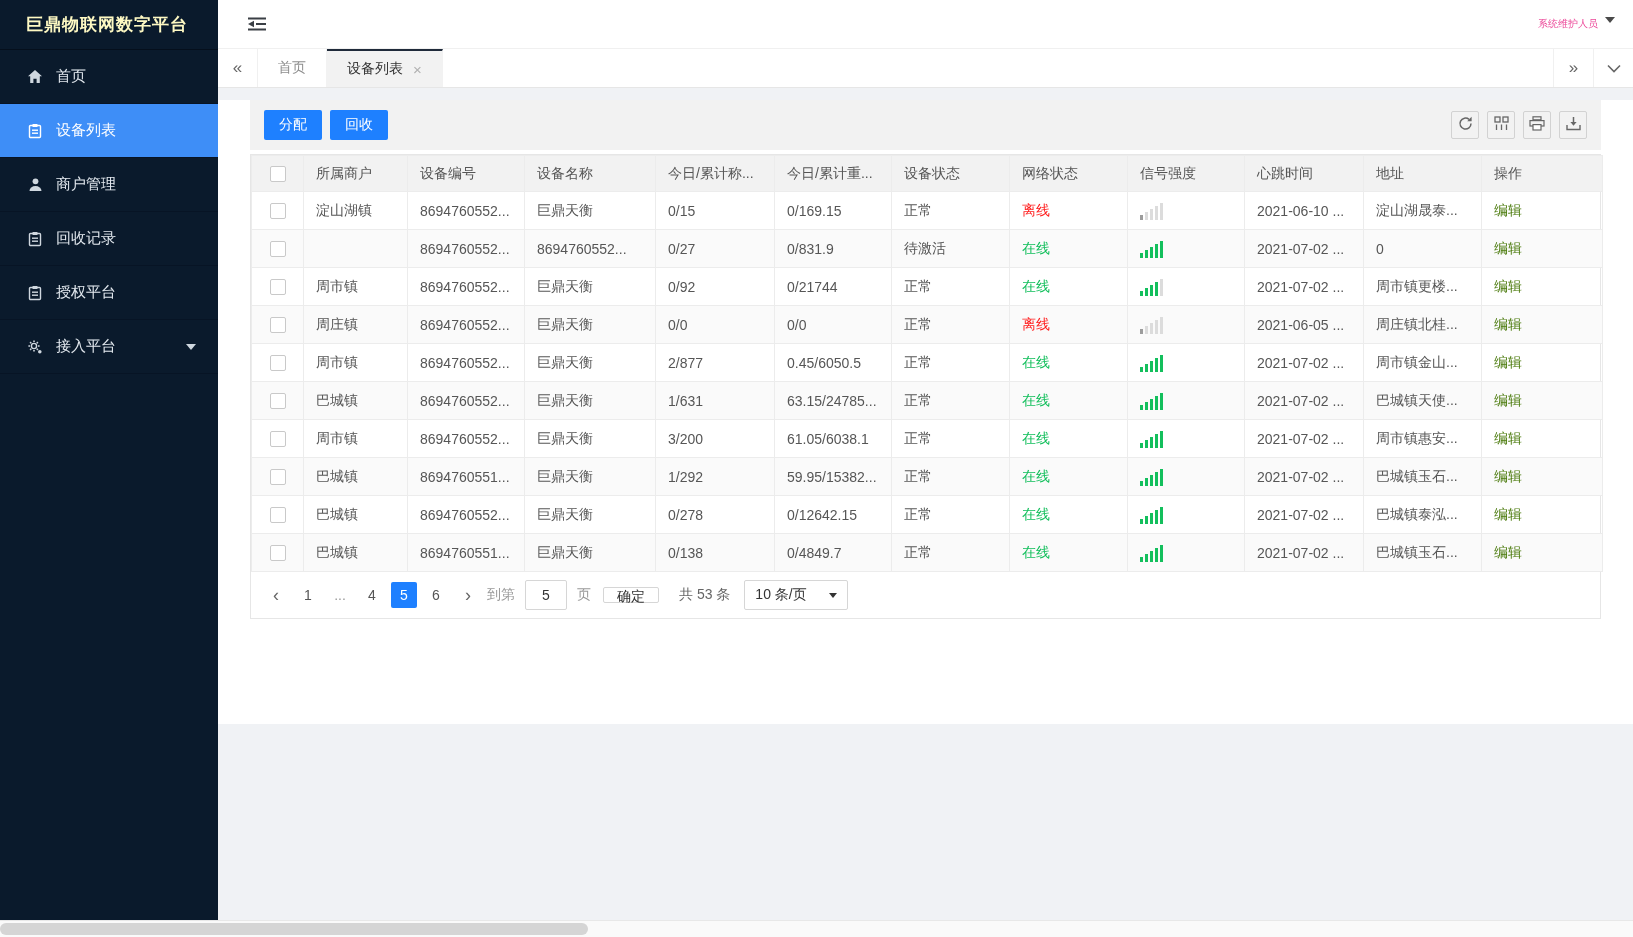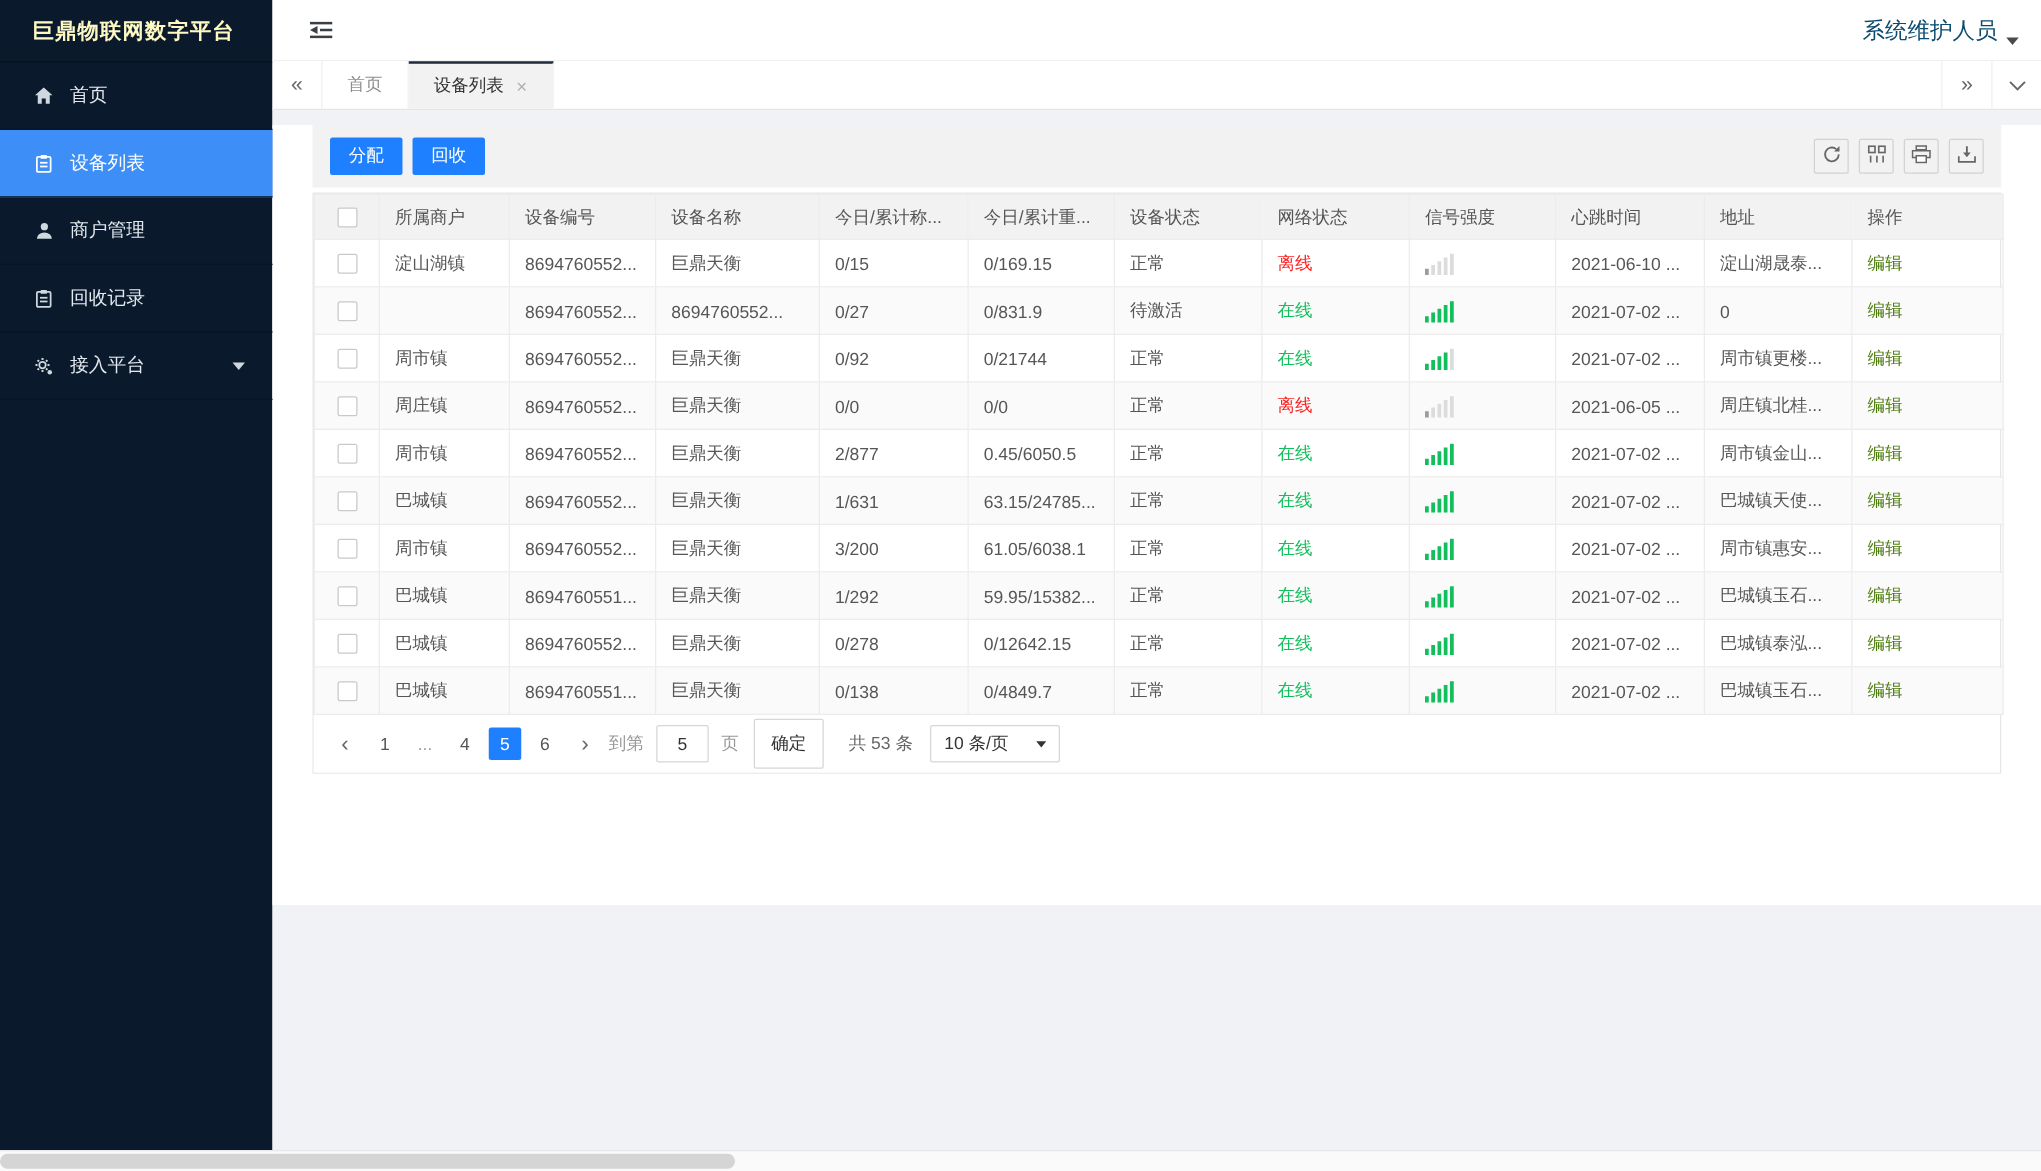--- a/index.html
+++ b/index.html
@@ -22,22 +22,22 @@
   .side-caret { position:absolute; right:22px; width:0; height:0;
     border-left:5px solid transparent; border-right:5px solid transparent;
     border-top:6px solid #cfd7df; }
 
   
   .main { flex:1; display:flex; flex-direction:column; min-width:0; }
   .topbar { height:49px; background:#fff; display:flex; align-items:center;
     justify-content:space-between; padding:0 18px 0 26px; border-bottom:1px solid #f0f0f0; }
   .toggle { width:26px; height:22px; display:flex; align-items:center;
     justify-content:center; cursor:pointer; }
-  .userbox { display:flex; align-items:flex-end; gap:7px; font-size:18px;
-    color:#0c4a6e; cursor:pointer; }
+  .userbox { display:flex; align-items:flex-start; gap:7px; font-size:10px;
+    color:#ec4899; cursor:pointer; }
   .user-caret { width:0; height:0; border-left:5px solid transparent;
     border-right:5px solid transparent; border-top:6px solid #4a4a4a; }
 
   
   .tabbar { height:39px; background:#fff; border-bottom:1px solid #e6e6e6;
     display:flex; align-items:stretch; }
   .tab-arrow { width:40px; display:flex; align-items:center; justify-content:center;
     color:#666; font-size:17px; cursor:pointer; }
   .tab-arrow.left { border-right:1px solid #f0f0f0; }
   .tab-arrow.right { border-left:1px solid #f0f0f0; }
@@ -93,21 +93,21 @@
     font-size:14px; color:#666; background:#fff; }
   .pg-arrow { width:26px; height:26px; display:flex; align-items:center;
     justify-content:center; font-size:18px; color:#666; cursor:pointer; }
   .pg-num { min-width:26px; height:26px; display:flex; align-items:center;
     justify-content:center; color:#555; cursor:pointer; border-radius:2px; padding:0 4px; }
   .pg-num.active { background:#1e80ff; color:#fff; }
   .pg-num.dots { color:#999; }
   .goto-input { width:42px; height:30px; border:1px solid #d6d6d6; border-radius:2px;
     text-align:center; font-size:14px; color:#333; outline:none; margin:0 4px;
     font-family:"Liberation Sans","DejaVu Sans",sans-serif; }
-  .confirm-btn { height:40px; padding:0 13px; background:#fff; border:1px solid #d6d6d6;
+  .confirm-btn { height:16px; padding:0 13px; background:#fff; border:1px solid #d6d6d6;
     border-radius:2px; font-size:14px; color:#333; cursor:pointer; margin:0 6px;
     font-family:"Liberation Sans","DejaVu Sans",sans-serif; }
   .total-label { margin:0 8px; color:#666; }
   .size-select { height:30px; border:1px solid #d6d6d6; border-radius:2px; background:#fff;
     display:flex; align-items:center; padding:0 10px; gap:22px; cursor:pointer; color:#333; }
   .sel-caret { width:0; height:0; border-left:4px solid transparent;
     border-right:4px solid transparent; border-top:5px solid #333; }
 
   
   .hscroll { height:17px; width:1633px; background:#fafafa; border-top:1px solid #e8e8e8;
@@ -154,20 +154,31 @@
         <div class="side-item">
           <span class="sicon">
             <svg width="14" height="16" viewBox="0 0 14 16">
               <rect x="1.5" y="2.5" width="11" height="12" rx="1" fill="none" stroke="currentColor" stroke-width="1.4"></rect>
               <rect x="4.5" y="1" width="5" height="3" rx="0.5" fill="currentColor"></rect>
               <rect x="4" y="6.5" width="6" height="1.4" fill="currentColor"></rect>
               <rect x="4" y="9.5" width="6" height="1.4" fill="currentColor"></rect>
             </svg>
           </span>
           <span>回收记录</span>
+        </div>
+        <div class="side-item">
+          <span class="sicon">
+            <svg width="14" height="16" viewBox="0 0 14 16">
+              <rect x="1.5" y="2.5" width="11" height="12" rx="1" fill="none" stroke="currentColor" stroke-width="1.4"></rect>
+              <rect x="4.5" y="1" width="5" height="3" rx="0.5" fill="currentColor"></rect>
+              <rect x="4" y="6.5" width="6" height="1.4" fill="currentColor"></rect>
+              <rect x="4" y="9.5" width="6" height="1.4" fill="currentColor"></rect>
+            </svg>
+          </span>
+          <span>授权平台</span>
         </div>
         <div class="side-item">
           <span class="sicon">
             <svg width="16" height="16" viewBox="0 0 16 16">
               <circle cx="7" cy="7" r="2.6" fill="none" stroke="currentColor" stroke-width="1.4"></circle>
               <g stroke="currentColor" stroke-width="1.6">
                 <line x1="11" y1="7" x2="12.6" y2="7"></line>
                 <line x1="9.8" y1="9.8" x2="10.9" y2="10.9"></line>
                 <line x1="7" y1="11" x2="7" y2="12.6"></line>
                 <line x1="4.2" y1="9.8" x2="3.1" y2="10.9"></line>

